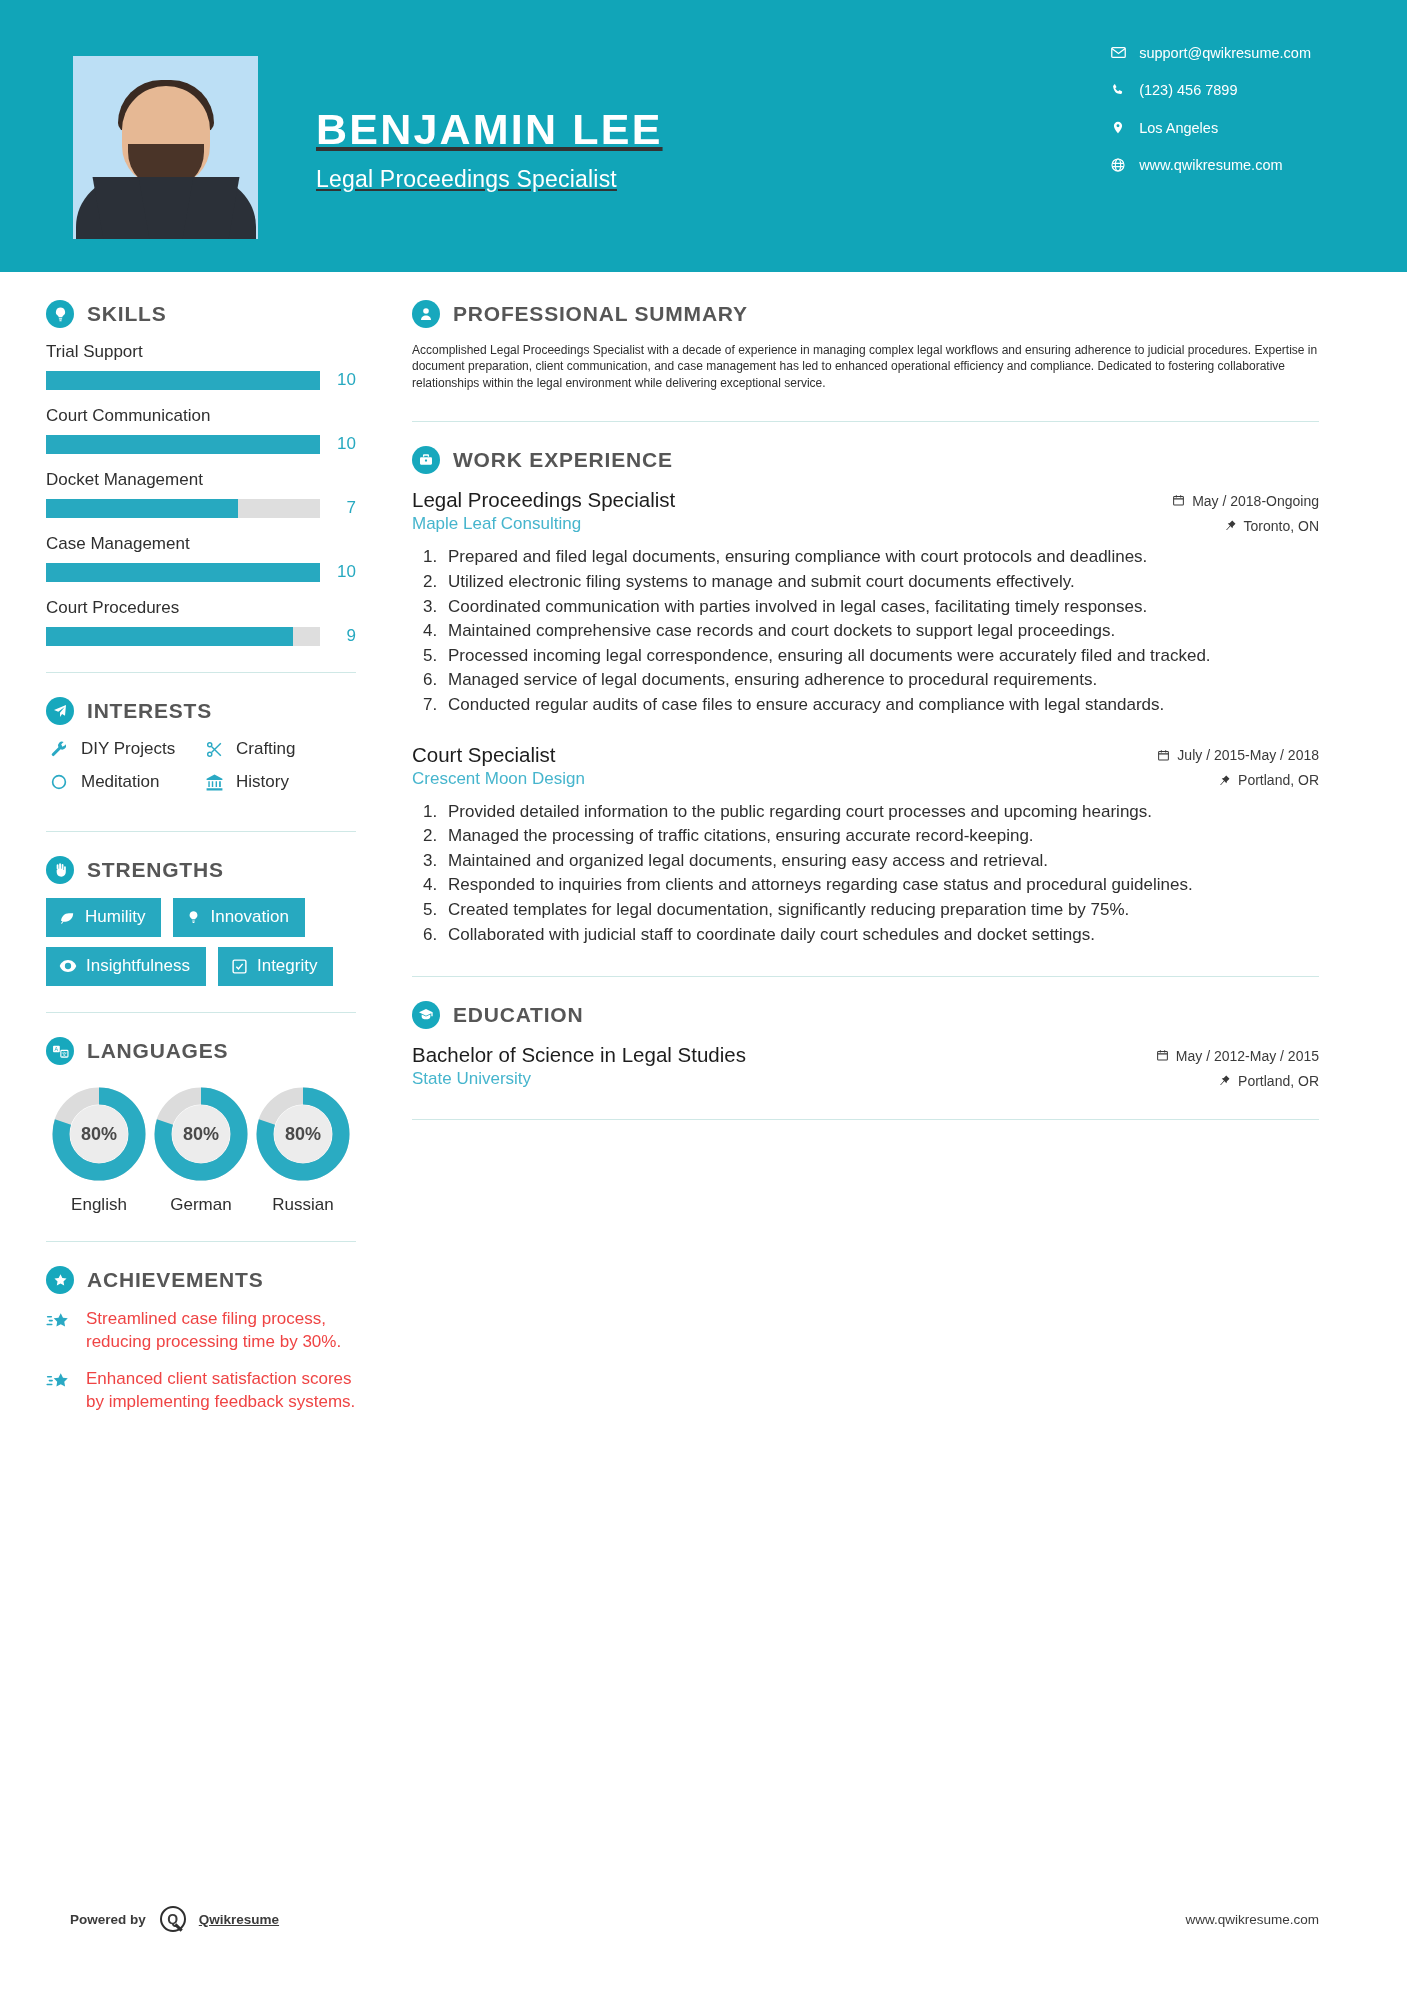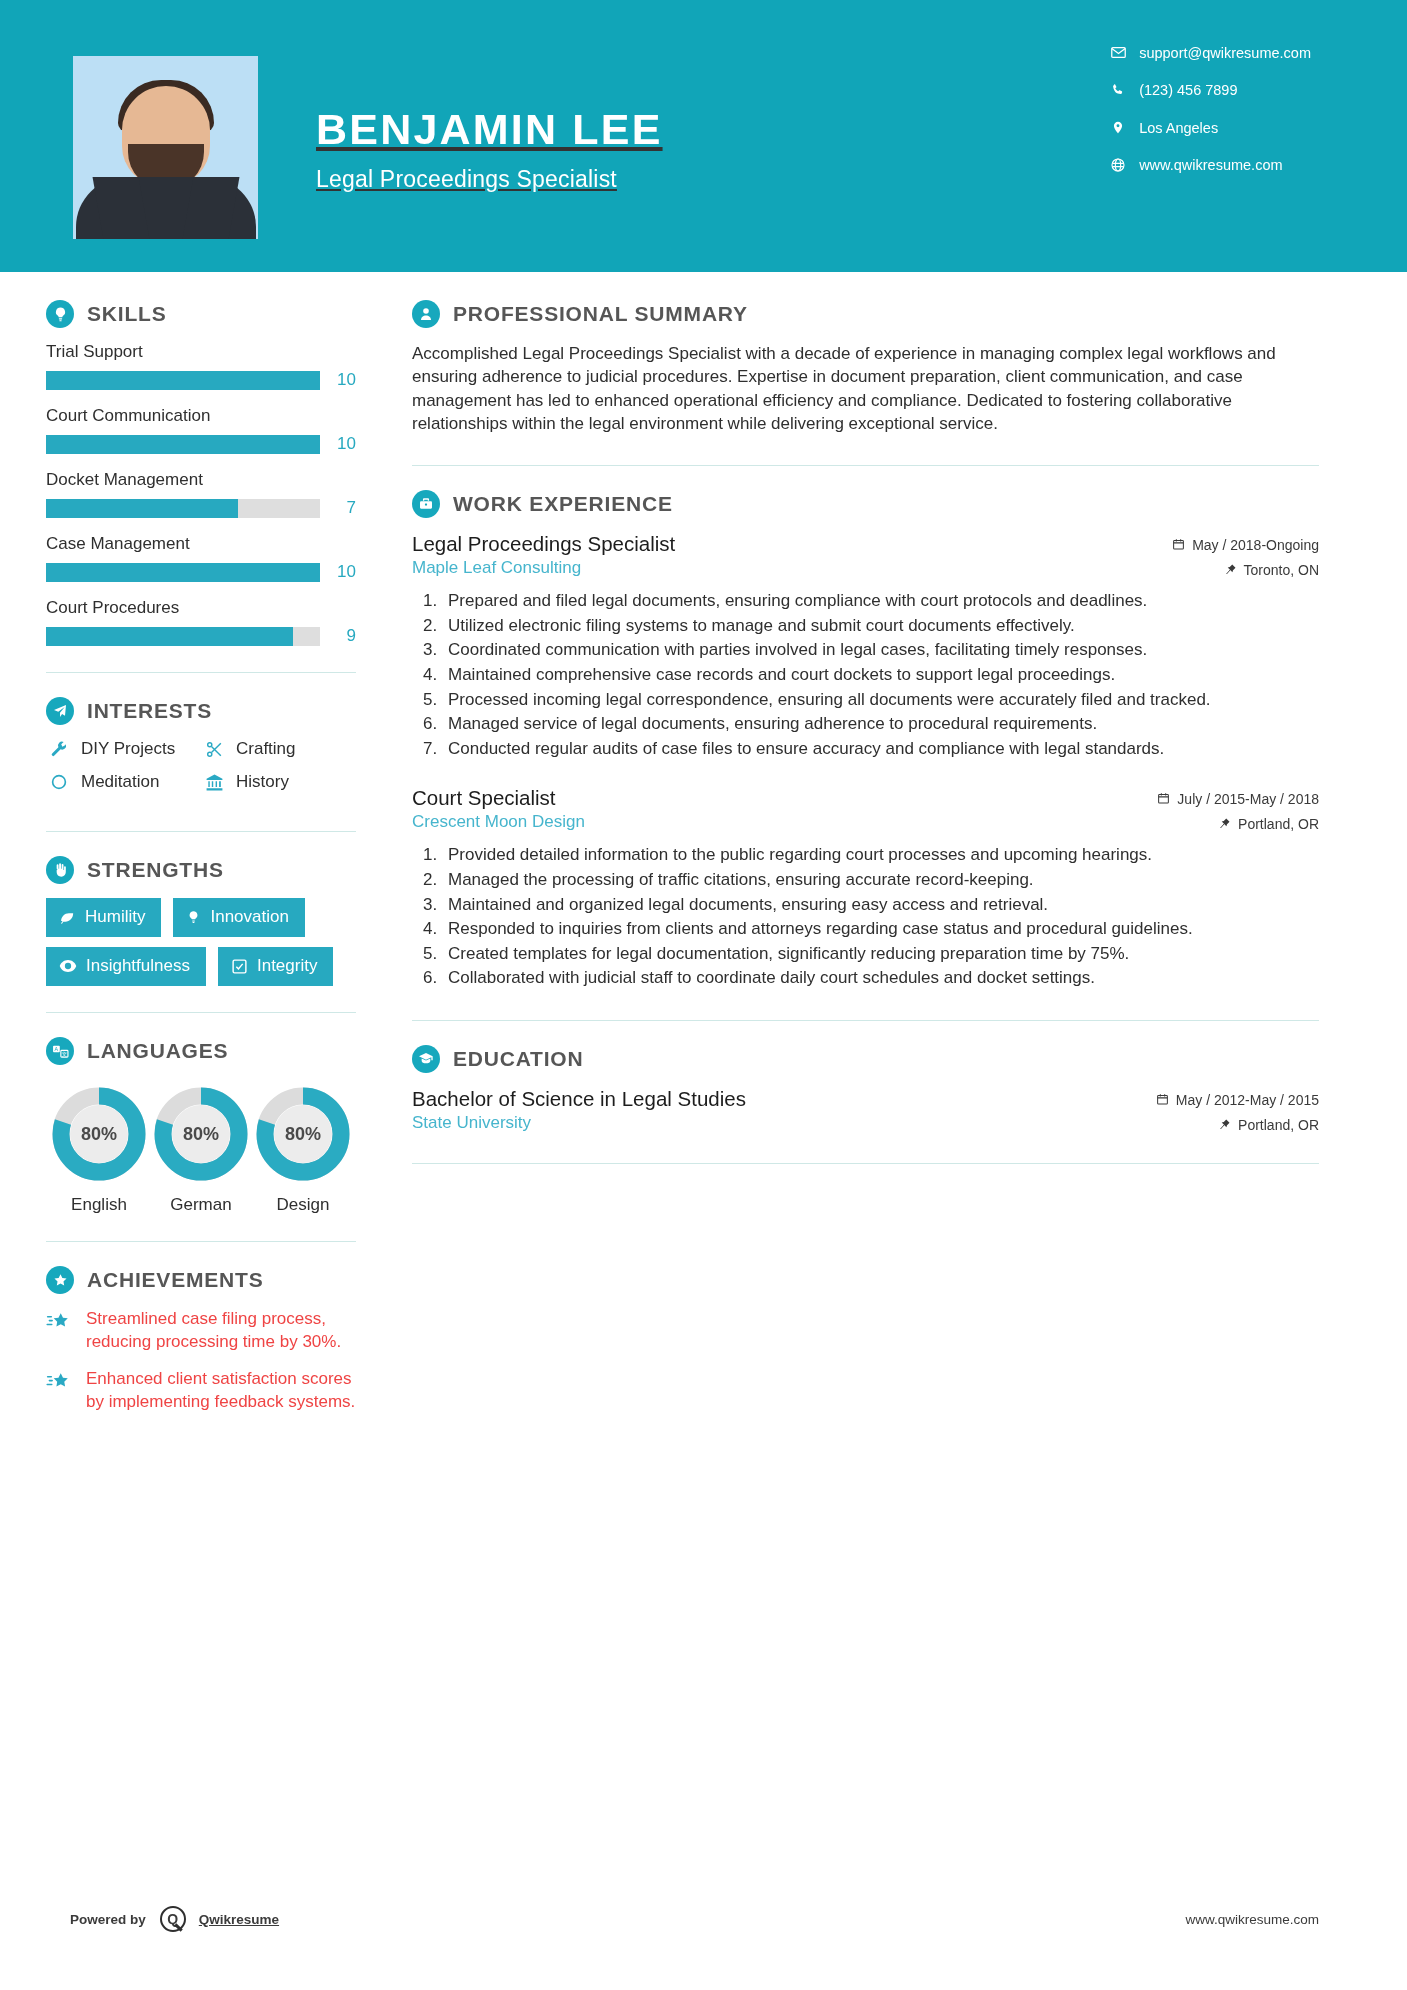--- a/index.html
+++ b/index.html
@@ -135,21 +135,21 @@
     font-size: 14px; font-weight: 700; margin-right: 13px; position: relative;
   }
   .powered .qlogo::after {
     content:""; position:absolute; right:1px; bottom:1px; width:9px; height:3px;
     background:#2f2f2f; transform: rotate(45deg);
   }
   .powered .brand { text-decoration: underline; font-weight: 600; }
   .site { color: #3b3b3b; }
 
   
-  .summary { font-size: 17px; line-height: 1.37; color: #2f2f2f; }
+  .summary { font-size: 12px; line-height: 1.37; color: #2f2f2f; }
   .job { margin-bottom: 10px; }
   .job-head { display: flex; justify-content: space-between; align-items: baseline; }
   .job-title { font-size: 20.5px; color: #1d1d1d; }
   .job-company { font-size: 17px; color: #46b5cd; margin-top: 2px; }
   .meta { text-align: right; font-size: 14px; color: #3a3a3a; white-space: nowrap; }
   .meta .m { display: flex; align-items: center; justify-content: flex-end; gap: 7px; }
   .meta .m + .m { margin-top: 9px; }
   .meta .ico { display: inline-flex; }
   ol.bullets { margin: 12px 0 0 30px; }
   ol.bullets li { font-size: 17px; line-height: 1.33; color: #2f2f2f; margin-bottom: 2px; padding-left: 6px; }
@@ -416,21 +416,21 @@
           </div>
           <div class="lang">
             <div class="donut">
               <svg width="94" height="94" viewBox="0 0 94 94">
                 <circle cx="47" cy="47" r="38" fill="none" stroke="#dcdcdc" stroke-width="17"></circle>
                 <circle id="lg2" cx="47" cy="47" r="38" fill="none" stroke="#2aabc2" stroke-width="17" stroke-dasharray="191.00883333825942 238.76104167282426"></circle>
                 <circle cx="47" cy="47" r="29" fill="#ececec"></circle>
               </svg>
               <div class="pct">80%</div>
             </div>
-            <div class="lang-name">Design</div>
+            <div class="lang-name">Russian</div>
           </div>
         </div>
       </div>
 
       <div class="divider"></div>
 
       <div>
         <div class="sec-head">
           <span class="sec-badge">
               <svg width="17" height="17" viewBox="0 0 24 24" fill="#fff">

